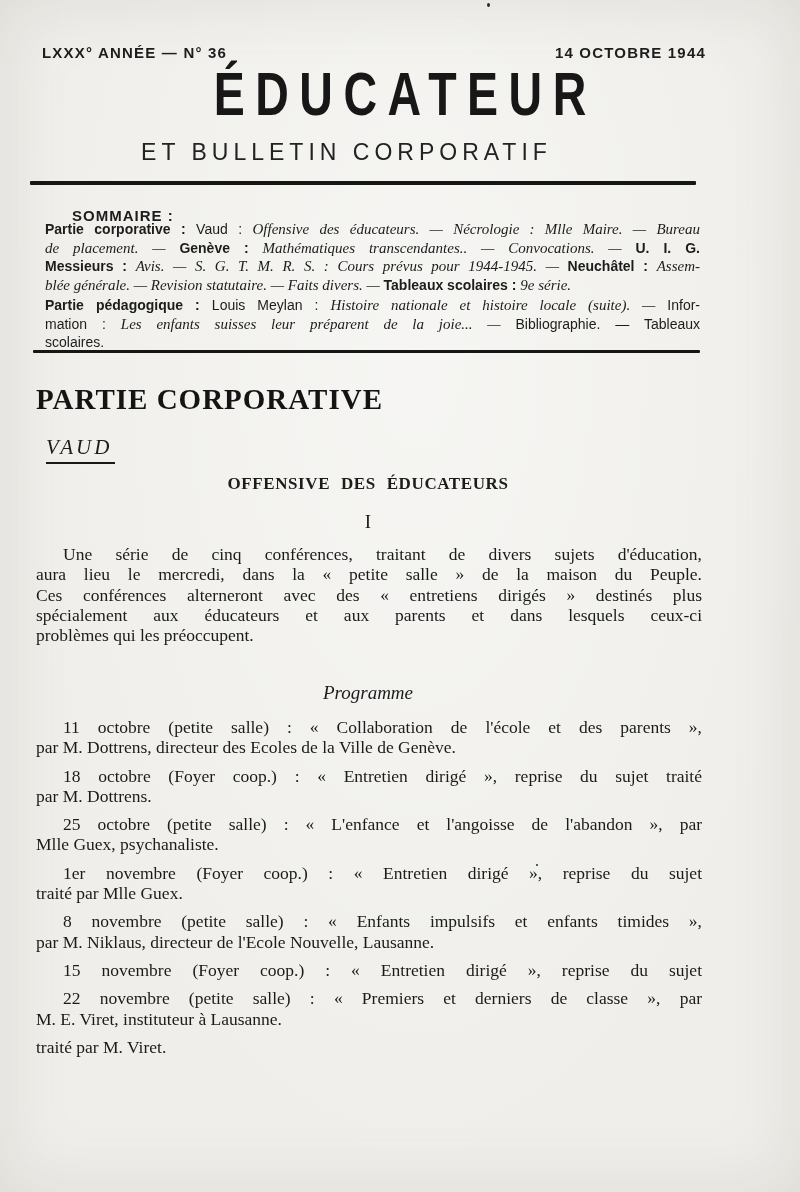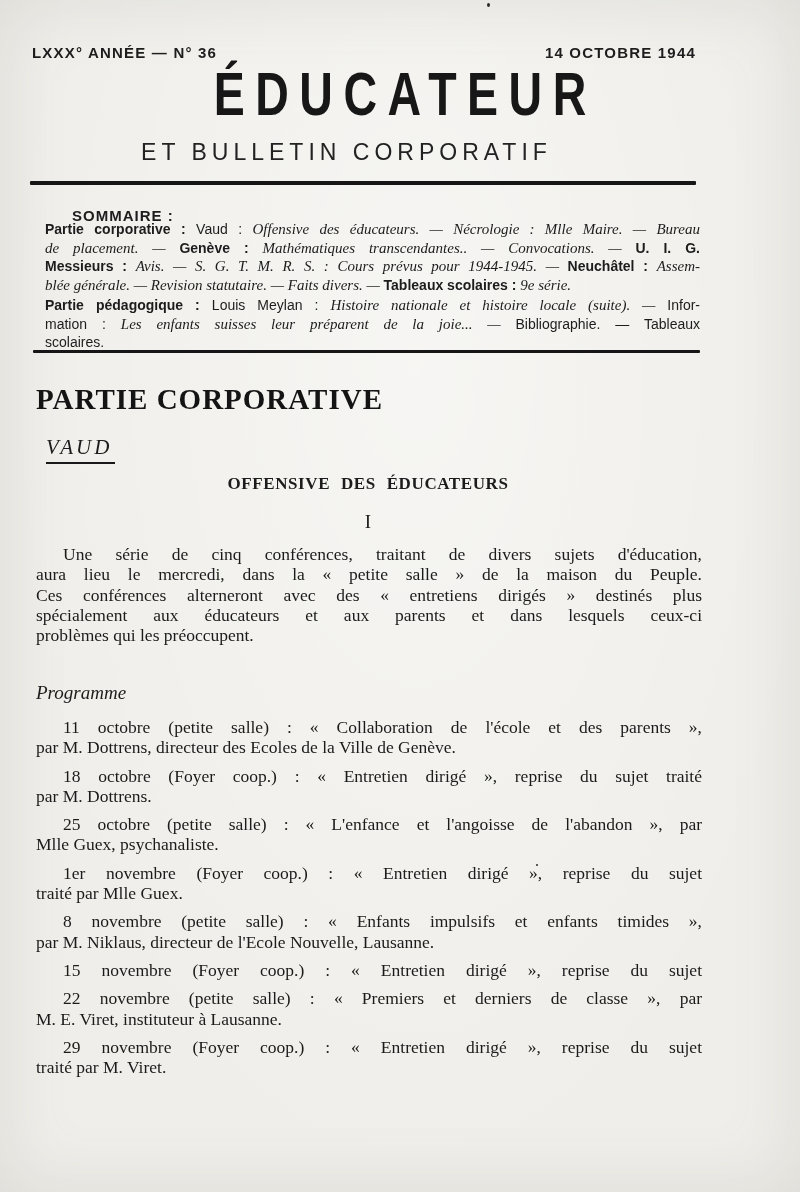--- a/index.html
+++ b/index.html
@@ -5,21 +5,21 @@
   html,body{margin:0;padding:0;background:#e8e6e1;}
   .page{
     position:relative;width:800px;height:1192px;overflow:hidden;
     background:
       radial-gradient(ellipse at 52% 30%, rgba(255,255,255,.45), rgba(255,255,255,0) 72%),
       #efeeea;
     box-shadow:inset 0 0 70px rgba(110,104,90,.14);
     color:#1c1c1c;
   }
   
-  .hdr{position:absolute;top:44px;left:32px;width:664px;display:flex;justify-content:space-between;
+  .hdr{position:absolute;top:44px;left:42px;width:664px;display:flex;justify-content:space-between;
        font-family:"Liberation Sans",sans-serif;font-weight:bold;font-size:15px;letter-spacing:1.2px;color:#1d1d1d;}
   .mast-title{position:absolute;top:63px;left:0;width:800px;margin:0;text-align:center;
        font-family:"Liberation Sans",sans-serif;font-weight:bold;font-size:62px;line-height:1;
        letter-spacing:14px;text-indent:14px;color:#171717;transform:scaleX(.75);transform-origin:50% 0;}
   .mast-sub{position:absolute;top:139px;left:0;width:688px;text-align:center;
        font-family:"Liberation Sans",sans-serif;font-weight:normal;font-size:23px;letter-spacing:5px;text-indent:5px;color:#222;}
   .rule{position:absolute;background:#161616;border-radius:1px;}
   .rule1{top:181px;left:30px;width:666px;height:4px;}
   .rule2{top:350px;left:33px;width:667px;height:3px;}
   
@@ -37,21 +37,21 @@
        font-family:"Liberation Serif",serif;font-weight:bold;font-size:29px;line-height:1;letter-spacing:1px;color:#141414;}
   .region{position:absolute;top:437px;left:46px;
        font-family:"Liberation Serif",serif;font-style:italic;font-weight:normal;font-size:21px;line-height:1;
        letter-spacing:3px;border-bottom:2.5px solid #191919;padding:0 3px 4px 0;}
   .headline{position:absolute;top:474px;left:36px;width:664px;margin:0;text-align:center;
        font-family:"Liberation Serif",serif;font-weight:bold;font-size:17px;letter-spacing:.6px;word-spacing:6px;}
   .numeral{position:absolute;top:511px;left:36px;width:664px;text-align:center;
        font-family:"Liberation Serif",serif;font-size:19px;}
   .bodytext .ln{font-family:"Liberation Serif",serif;font-size:17.5px;line-height:20.3px;color:#1b1b1b;}
   .intro{position:absolute;top:544px;left:36px;width:666px;}
-  .programme{position:absolute;top:682px;left:36px;width:664px;
+  .programme{position:absolute;top:682px;left:36px;width:664px;text-align:center;
        font-family:"Liberation Serif",serif;font-style:italic;font-size:19px;}
   .entries{position:absolute;top:717px;left:36px;width:666px;}
   .entry{margin-bottom:8px;}
   
   .jf{text-align:justify;text-align-last:justify;}
   .cont{padding-left:30px;}
   .ind{text-indent:27px;}
   .speck{position:absolute;background:#2a2a2a;border-radius:50%;}
 </style>
 </head>
@@ -121,21 +121,20 @@
         <div class="ln"><span>par M. Niklaus, directeur de l'Ecole Nouvelle, Lausanne.</span></div>
       </div>
     <div class="entry">
         <div class="ln jf ind"><span>15 novembre (Foyer coop.) : « Entretien dirigé », reprise du sujet</span></div>
       </div>
     <div class="entry">
         <div class="ln jf ind"><span>22 novembre (petite salle) : « Premiers et derniers de classe », par</span></div>
         <div class="ln"><span>M. E. Viret, instituteur à Lausanne.</span></div>
       </div>
     <div class="entry">
-        <div class="ln jf ind"><span>29 novembre (Foyer coop.) : « Entretien dirigé », reprise du sujet</span></div>
         <div class="ln"><span>traité par M. Viret.</span></div>
       </div>
   </div>
 
   <div class="speck" style="left:487px;top:3px;width:3px;height:4px;"></div>
   <div class="speck" style="left:536px;top:864px;width:2px;height:2px;"></div>
 
 </div>
 
 </body></html>

